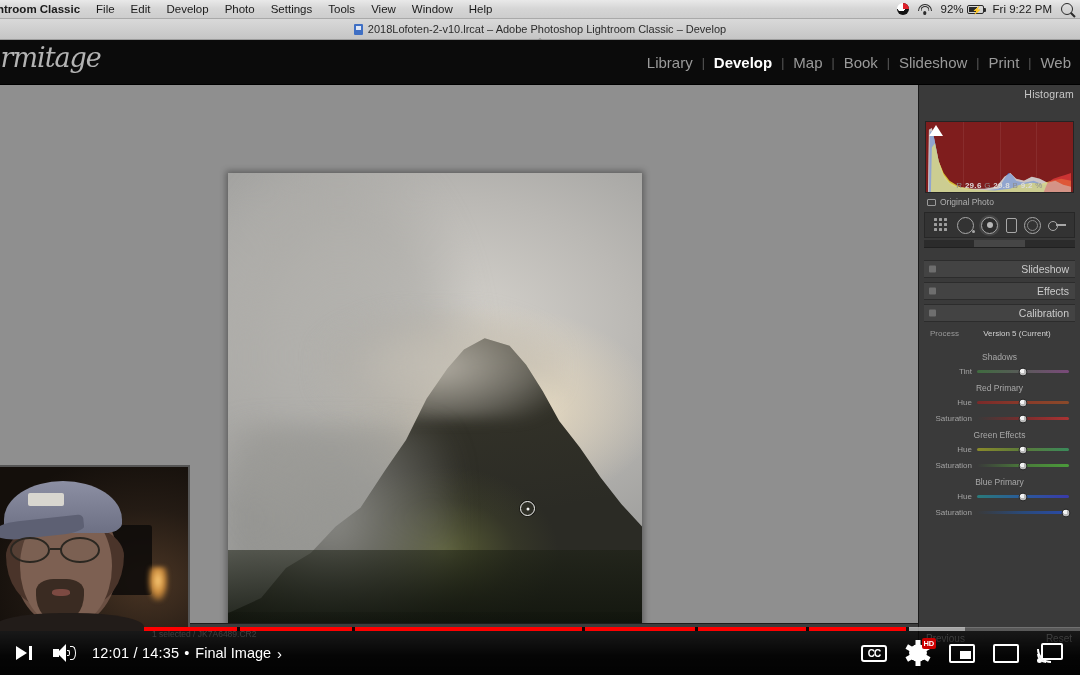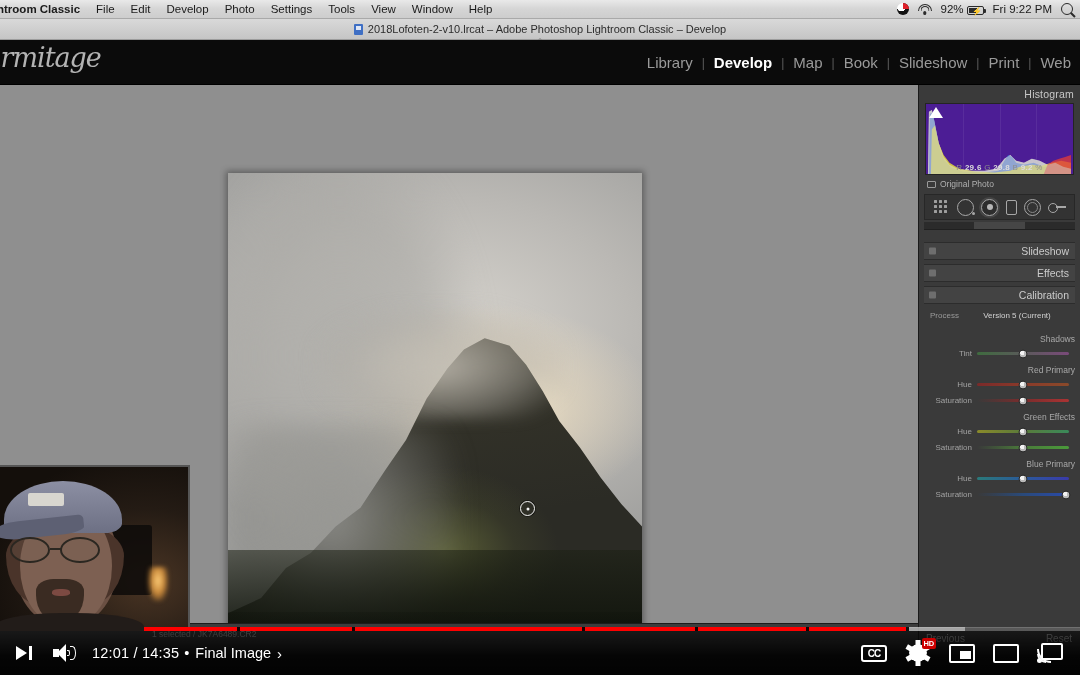--- a/index.html
+++ b/index.html
@@ -32,21 +32,21 @@
   .dropbox-ico:after{
     content:""; position:absolute; left:6px; top:0; width:6px; height:6px;
     background:#e0212a; border-radius:0 6px 0 0;
   }
   .wifi-ico { width:14px; height:11px; position:relative; }
   .wifi-ico i { position:absolute; border:1.4px solid #2b2b2b; border-bottom:none;
     border-radius:50% 50% 0 0 / 100% 100% 0 0; left:50%; transform:translateX(-50%); }
   .wifi-ico i:nth-child(1){ width:14px; height:7px; bottom:4px;}
   .wifi-ico i:nth-child(2){ width:9px; height:4.5px; bottom:4px;}
   .wifi-ico i:nth-child(3){ width:3.5px;height:3.5px;bottom:0; background:#2b2b2b; border-radius:50%; border:none;}
-  .batt { display:flex; align-items:flex-end; gap:3px; font-size:11.5px;}
+  .batt { display:flex; align-items:center; gap:3px; font-size:11.5px;}
   .batt-body { width:17px; height:9px; border:1.3px solid #2b2b2b; border-radius:2px; position:relative;}
   .batt-body:after{ content:""; position:absolute; right:-3.2px; top:2.2px; width:2px;height:4px;background:#2b2b2b;border-radius:0 1px 1px 0;}
   .batt-body i{ position:absolute; left:1px; top:1px; bottom:1px; width:8px; background:#2b2b2b;}
   .batt-bolt{ position:absolute; left:5px; top:0.4px; font-size:8px; color:#2b2b2b;}
   .search-ico{ width:12px; height:12px; border:1.5px solid #2b2b2b; border-radius:50%; position:relative;}
   .search-ico:after{content:"";position:absolute;right:-4px;bottom:-2px;width:6px;height:1.6px;background:#2b2b2b;transform:rotate(45deg);}
 
   
   .titlebar {
     position:absolute; left:0; top:19px; width:1080px; height:21px;
@@ -177,21 +177,21 @@
   .rightpanel{
     position:absolute; left:918px; top:85px; width:162px; height:590px;
     background:#3a3a3a; border-left:1px solid #1a1a1a;
     font-size:8.5px; color:#b4b4b4;
   }
   .panel-header{
     height:18px; display:flex; align-items:center; justify-content:flex-end;
     padding-right:6px; font-size:10.5px; color:#c8c8c8; letter-spacing:.2px;
   }
   .hist-box{
-    margin:0 6px 0 6px; height:72px; background:#4c1d95; border:1px solid #242424; position:relative; overflow:hidden;
+    margin:18px 6px 0 6px; height:72px; background:#7f1d1d; border:1px solid #242424; position:relative; overflow:hidden;
   }
   .hist-canvas{ position:absolute; inset:0; }
   .hist-grid{ position:absolute; inset:0; }
   .hist-grid i{ position:absolute; top:0; bottom:0; width:1px; background:rgba(255,255,255,.07); }
   .clip-tri{
     position:absolute; left:3px; top:3px; width:0;height:0;
     border-left:7px solid transparent;border-right:7px solid transparent;border-bottom:11px solid #fff;
   }
   .hist-readout{
     position:absolute; left:0; right:0; bottom:2px; text-align:center;
@@ -251,21 +251,21 @@
     padding-right:6px; font-size:10.5px; color:#cbcbcb; position:relative;
   }
   .collapsed-panel .tri{
     position:absolute; left:5px; top:50%; transform:translateY(-50%);
     width:7px;height:7px;background:#6e6e6e; border-radius:1px;
   }
   .calib-body{ margin:0 5px; background:#3a3a3a; padding:4px 0 6px 0; }
   .process-row{ display:flex; align-items:center; gap:6px; padding:3px 6px 8px 6px; font-size:8px;}
   .process-row .pl{ color:#9a9a9a; }
   .process-row .pv{ color:#d2d2d2; flex:1; text-align:center; }
-  .group-title{ text-align:right; font-size:8.5px; color:#a8a8a8; margin:6px 0 5px 0; }
+  .group-title{ text-align:center; font-size:8.5px; color:#a8a8a8; margin:6px 0 5px 0; }
 
   .bottom-btns{
     position:absolute; left:918px; top:627px; width:162px; height:22px;
     display:flex; align-items:center; justify-content:space-between; padding:0 8px;
     font-size:10px; color:#b9b9b9;
   }
 
   
   .webcam{
     position:absolute; left:0; top:465px; width:190px; height:166px;

